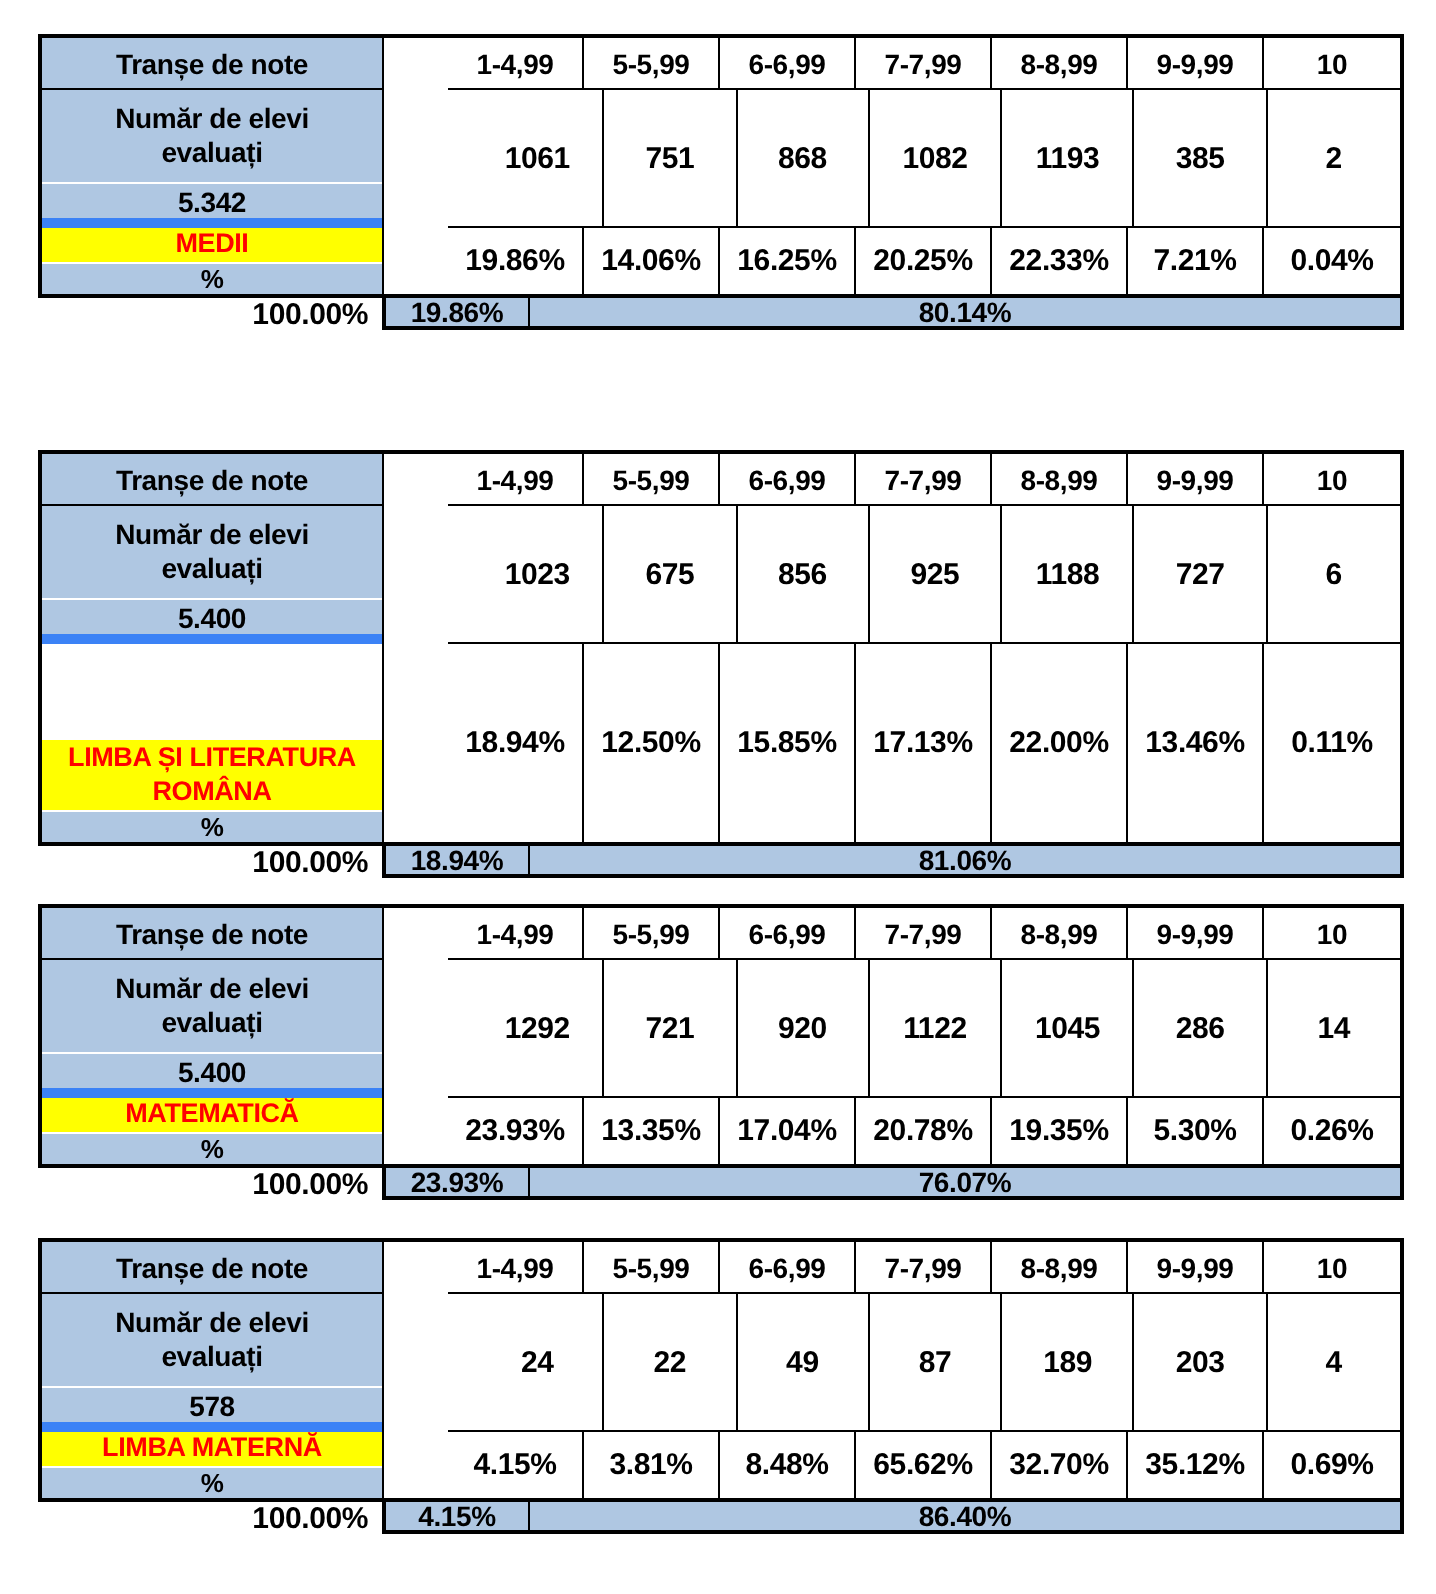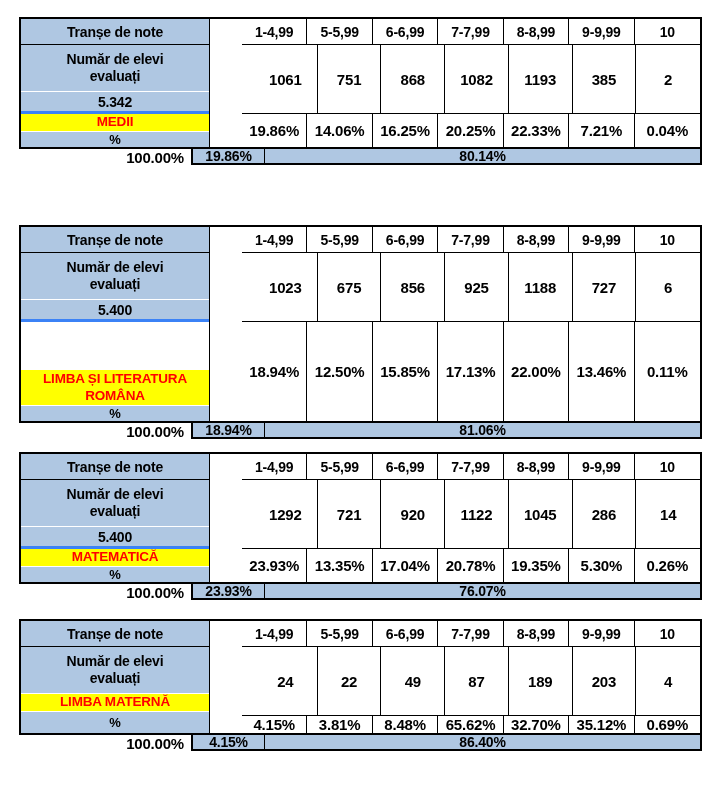--- a/index.html
+++ b/index.html
@@ -12,29 +12,29 @@
   .page { position: relative; width: 718px; height: 797px; background: #fff; overflow: hidden; }
 
   .block { margin-left: 19px; width: 683px; }
   .b1 { margin-top: 17px; }
   .b2 { margin-top: 60px; }
   .b3 { margin-top: 13px; }
   .b4 { margin-top: 19px; }
 
   .tbl { display: flex; border: 2px solid #000; background: #fff; width: 683px; }
 
-  .leftcol { width: 188px; flex: none; display: flex; flex-direction: column; }
+  .leftcol { width: 170px; flex: none; display: flex; flex-direction: column; }
   .rightcol { flex: 1; display: flex; flex-direction: column; border-left: 1px solid #000; }
 
   .cell { display: flex; align-items: center; justify-content: center; text-align: center; font-weight: 700; letter-spacing: -0.2px; }
 
   .lbl { background: var(--blue); }
   .hdrlbl   { height: 26px; border-bottom: 1px solid #000; font-size: 14px; }
   .countlbl { height: 47px; border-bottom: 1px solid #fff; font-size: 14px; line-height: 1.25; padding: 0 22px; }
-  .totalcell{ height: 22px; border-bottom: 3px solid #3b82f6; font-size: 14px; }
+  .totalcell{ height: 22px; border-bottom: 5px solid #3b82f6; font-size: 14px; }
   .subj     { background: var(--yellow); color: var(--red); font-size: 13.5px; height: 18px; border-bottom: 1px solid #fff; line-height: 1.25; padding: 0 4px; }
   .subj.tall{ height: 36px; margin-top: 48px; }
   .pctlbl   { height: 24px; flex: 1; font-size: 13px; }
 
   .row { display: grid; grid-template-columns: repeat(7, 1fr); margin-left: 32px; }
   .ranges { height: 26px; border-bottom: 1px solid #000; }
   .counts { height: 69px; border-bottom: 1px solid #000; padding-left: 12px; }
   .pcts   { flex: 1; }
 
   .dcell { display: flex; align-items: center; justify-content: center; font-weight: 700; background: #fff; border-right: 1px solid #000; letter-spacing: -0.2px; }
@@ -200,20 +200,21 @@
       <div class="sumfail">23.93%</div>
       <div class="sumpass">76.07%</div>
     </div>
   </section>
 
   <section class="block b4">
     <div class="tbl">
       <div class="leftcol">
         <div class="cell lbl hdrlbl">Tranșe de note</div>
         <div class="cell lbl countlbl">Număr de elevi evaluați</div>
+        <div class="cell lbl totalcell">578</div>
         <div class="cell subj">LIMBA MATERNĂ</div>
         <div class="cell lbl pctlbl">%</div>
       </div>
       <div class="rightcol">
         <div class="row ranges">
             <div class="dcell rangecell">1-4,99</div>
             <div class="dcell rangecell">5-5,99</div>
             <div class="dcell rangecell">6-6,99</div>
             <div class="dcell rangecell">7-7,99</div>
             <div class="dcell rangecell">8-8,99</div>

